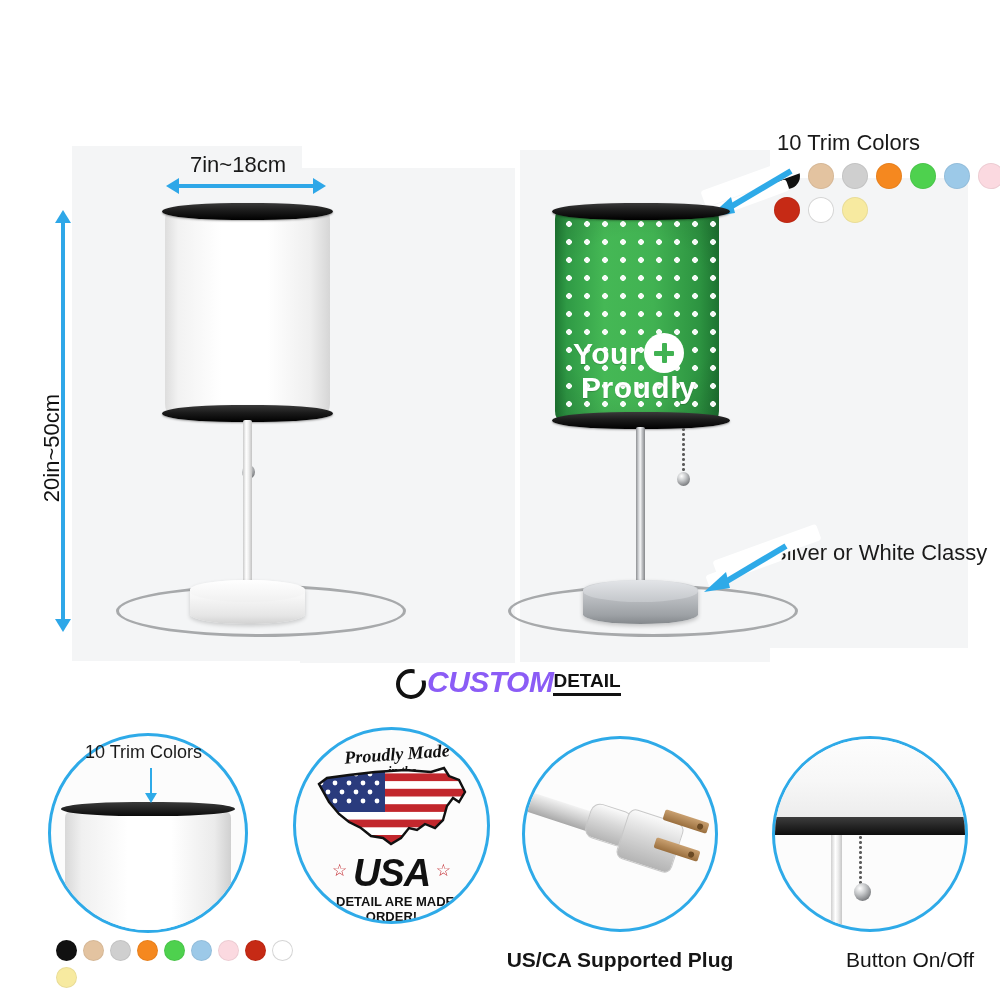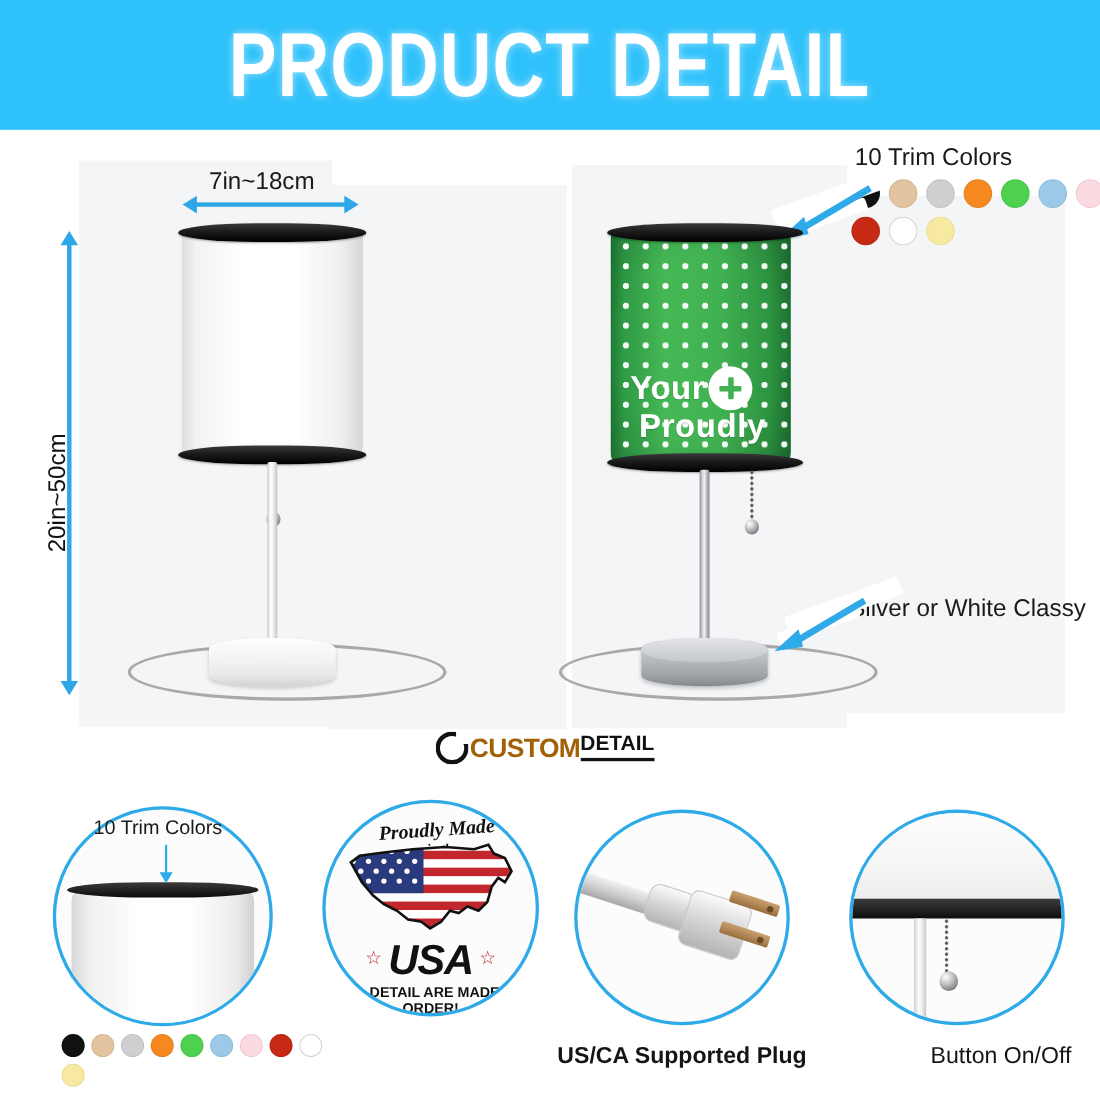--- a/index.html
+++ b/index.html
@@ -158,21 +158,21 @@
     position: absolute; display: flex; align-items: flex-end;
   }
   .logo-c {
     position: relative; width: 30px; height: 30px; margin-right: 1px;
   }
   .logo-c::before {
     content: ""; position: absolute; inset: 0;
     border: 4px solid #111; border-radius: 50%;
     clip-path: polygon(0 0, 62% 0, 62% 38%, 100% 38%, 100% 100%, 0 100%);
   }
-  .logo-custom { font-weight: 700; font-size: 24px; color: #a16207; letter-spacing: -.5px; }
+  .logo-custom { font-weight: 700; font-size: 30px; color: #8b5cf6; letter-spacing: -.5px; font-style: italic; }
   .logo-witch-wrap { display: flex; flex-direction: column; margin-bottom: 3px; }
   .logo-witch {
     font-weight: 700; font-size: 19px; color: #111; letter-spacing: 0px;
     border-bottom: 3px solid #111; padding-bottom: 1px;
   }
 
   
   .feat-circle {
     position: absolute; border-radius: 50%; border: 3px solid #2eaae8;
     background: #fcfcfc; overflow: hidden;
@@ -256,23 +256,20 @@
   .boo-pole {
     position: absolute; left: 56px; top: 96px; width: 11px; height: 110px;
     background: linear-gradient(90deg,#cfcfcf,#ffffff 40%,#ededed 65%,#c6c6c6);
   }
 </style>
 </head>
 <body>
 
 <div id="page">
 
-  <div class="header-bar">
-    <div class="header-title">PRODUCT DETAIL</div>
-  </div>
 
   <div class="panel" style="left:72px;top:146px;width:230px;height:515px;"></div>
   <div class="panel" style="left:300px;top:168px;width:215px;height:495px;"></div>
   <div class="panel" style="left:520px;top:150px;width:250px;height:512px;"></div>
   <div class="panel" style="left:768px;top:178px;width:200px;height:470px;"></div>
 
   <div class="lbl" style="left:777px;top:130px;font-size:22px;">10 Trim Colors</div>
   <div class="swatch-wrap" style="left: 774px; top: 163px; width: 250px; gap: 8px; max-width: 306px;">
       <div class="swatch" style="width: 26px; height: 26px; background: rgb(17, 17, 17);"></div>
       <div class="swatch" style="width: 26px; height: 26px; background: rgb(227, 195, 160);"></div>

